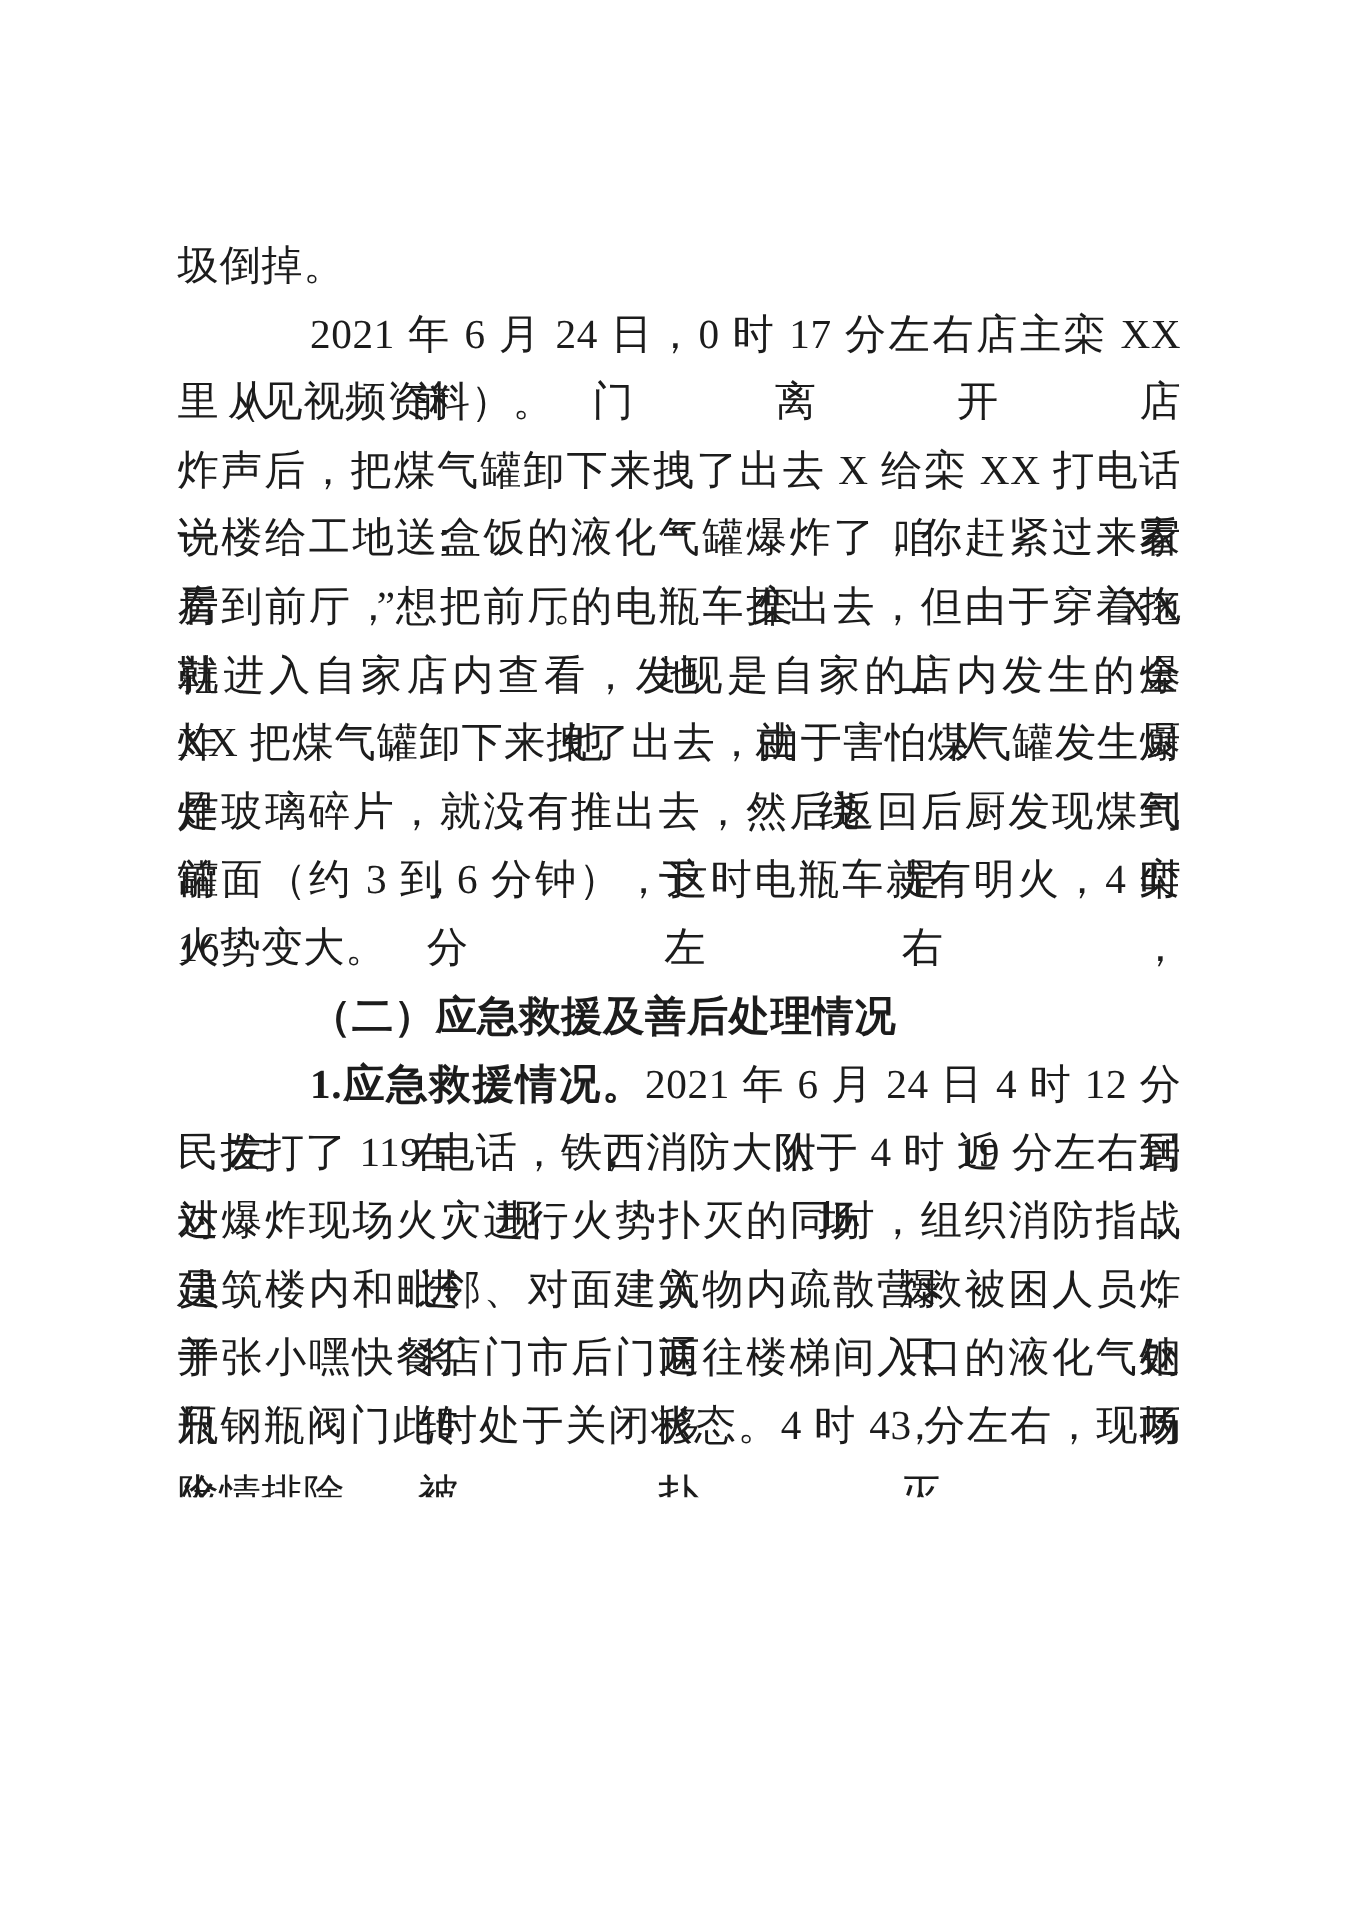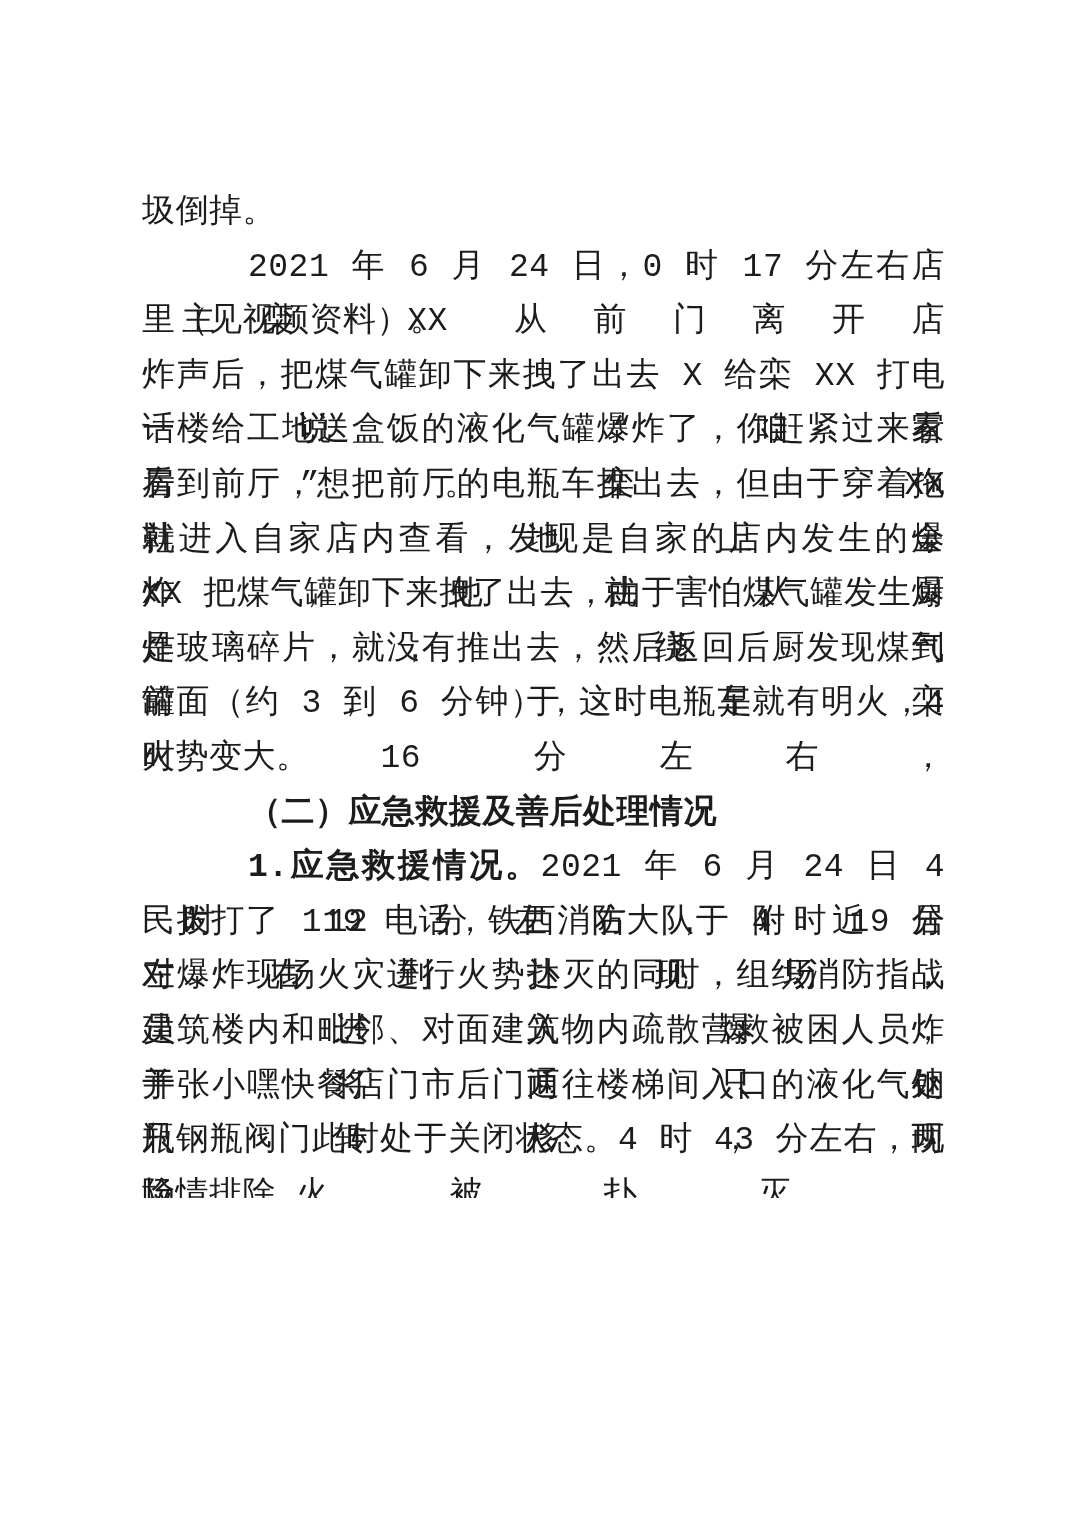--- a/index.html
+++ b/index.html
@@ -6,21 +6,21 @@
     margin: 0;
     padding: 0;
     background: #ffffff;
   }
   .page {
     position: relative;
     width: 1080px;
     height: 1198px;
     background: #ffffff;
     overflow: hidden;
-    font-family: Liberation Mono, monospace;
+    font-family: Liberation Serif, serif;
     color: #1c1c1c;
   }
   .content {
     position: absolute;
     top: 186px;
     left: 142px;
     width: 803px;
   }
   .line {
     height: 54.6px;

